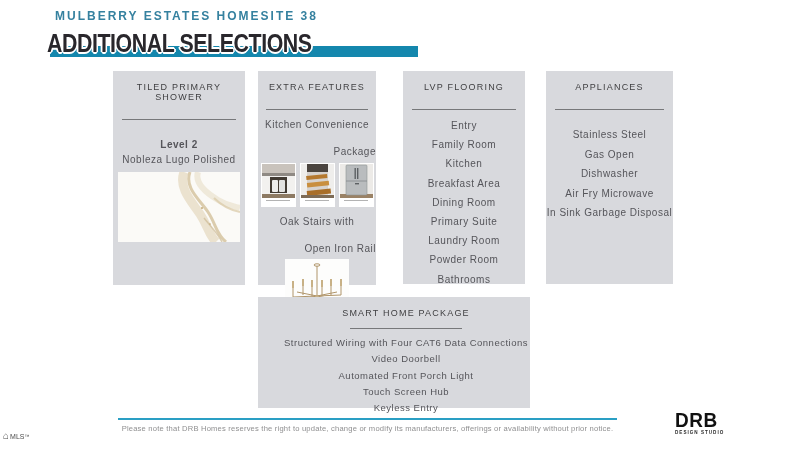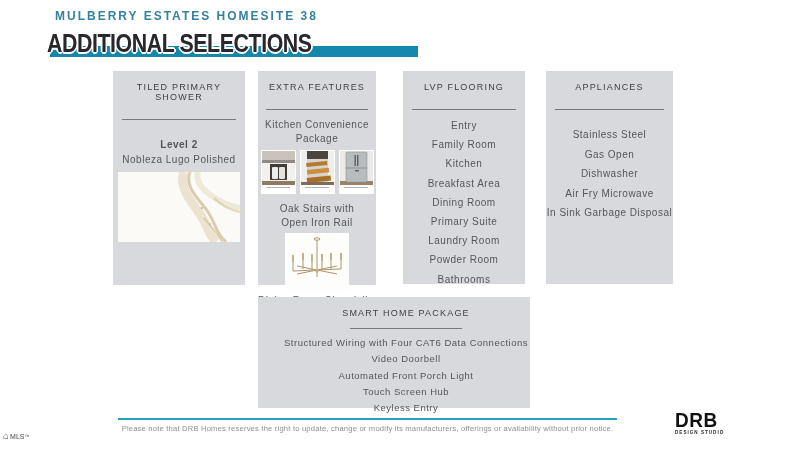--- a/index.html
+++ b/index.html
@@ -47,21 +47,21 @@
   #panel-extra      { left:258px; top:71px; width:118px; height:214px; }
   #panel-lvp        { left:403px; top:71px; width:122px; height:213px; }
   #panel-appliances { left:546px; top:71px; width:127px; height:213px; }
   #panel-smart      { left:258px; top:297px; width:272px; height:111px;padding-left:24px; }
 
   .shower-level   { margin-top:19px; font-weight:bold; }
   .shower-product { margin-top:4px; }
   .marble-img { display:block; margin:7px auto 0 auto; width:122px; height:70px; }
 
   .ef-line1 { margin-top:9px; }
-  .ef-line2 { margin-top:3px; }
+  .ef-line2 { margin-top:16px;text-align:right; }
   .thumb-row { display:flex; justify-content:center; gap:4px; margin-top:6px; }
   .thumb { width:35px; height:44px; background:#fff; padding:1px 1px 5px 1px; }
   .thumb svg { display:block; width:33px; height:34px; }
   .thumb .caption-line { height:1px; width:70%; margin:2px auto 0 auto; background:#b3b3b3; }
   .chand-img { display:block; margin:5px auto 0 auto; width:64px; height:58px; background:#fdfdfc; }
   .chand-caption { margin-top:4px; white-space:nowrap; }
 
   .list-col { display:flex; flex-direction:column; margin-top:10px; gap:8.2px; }
   .list-col.appl { margin-top:19px; gap:8.6px; }
   .list-col div { line-height:11px; }

